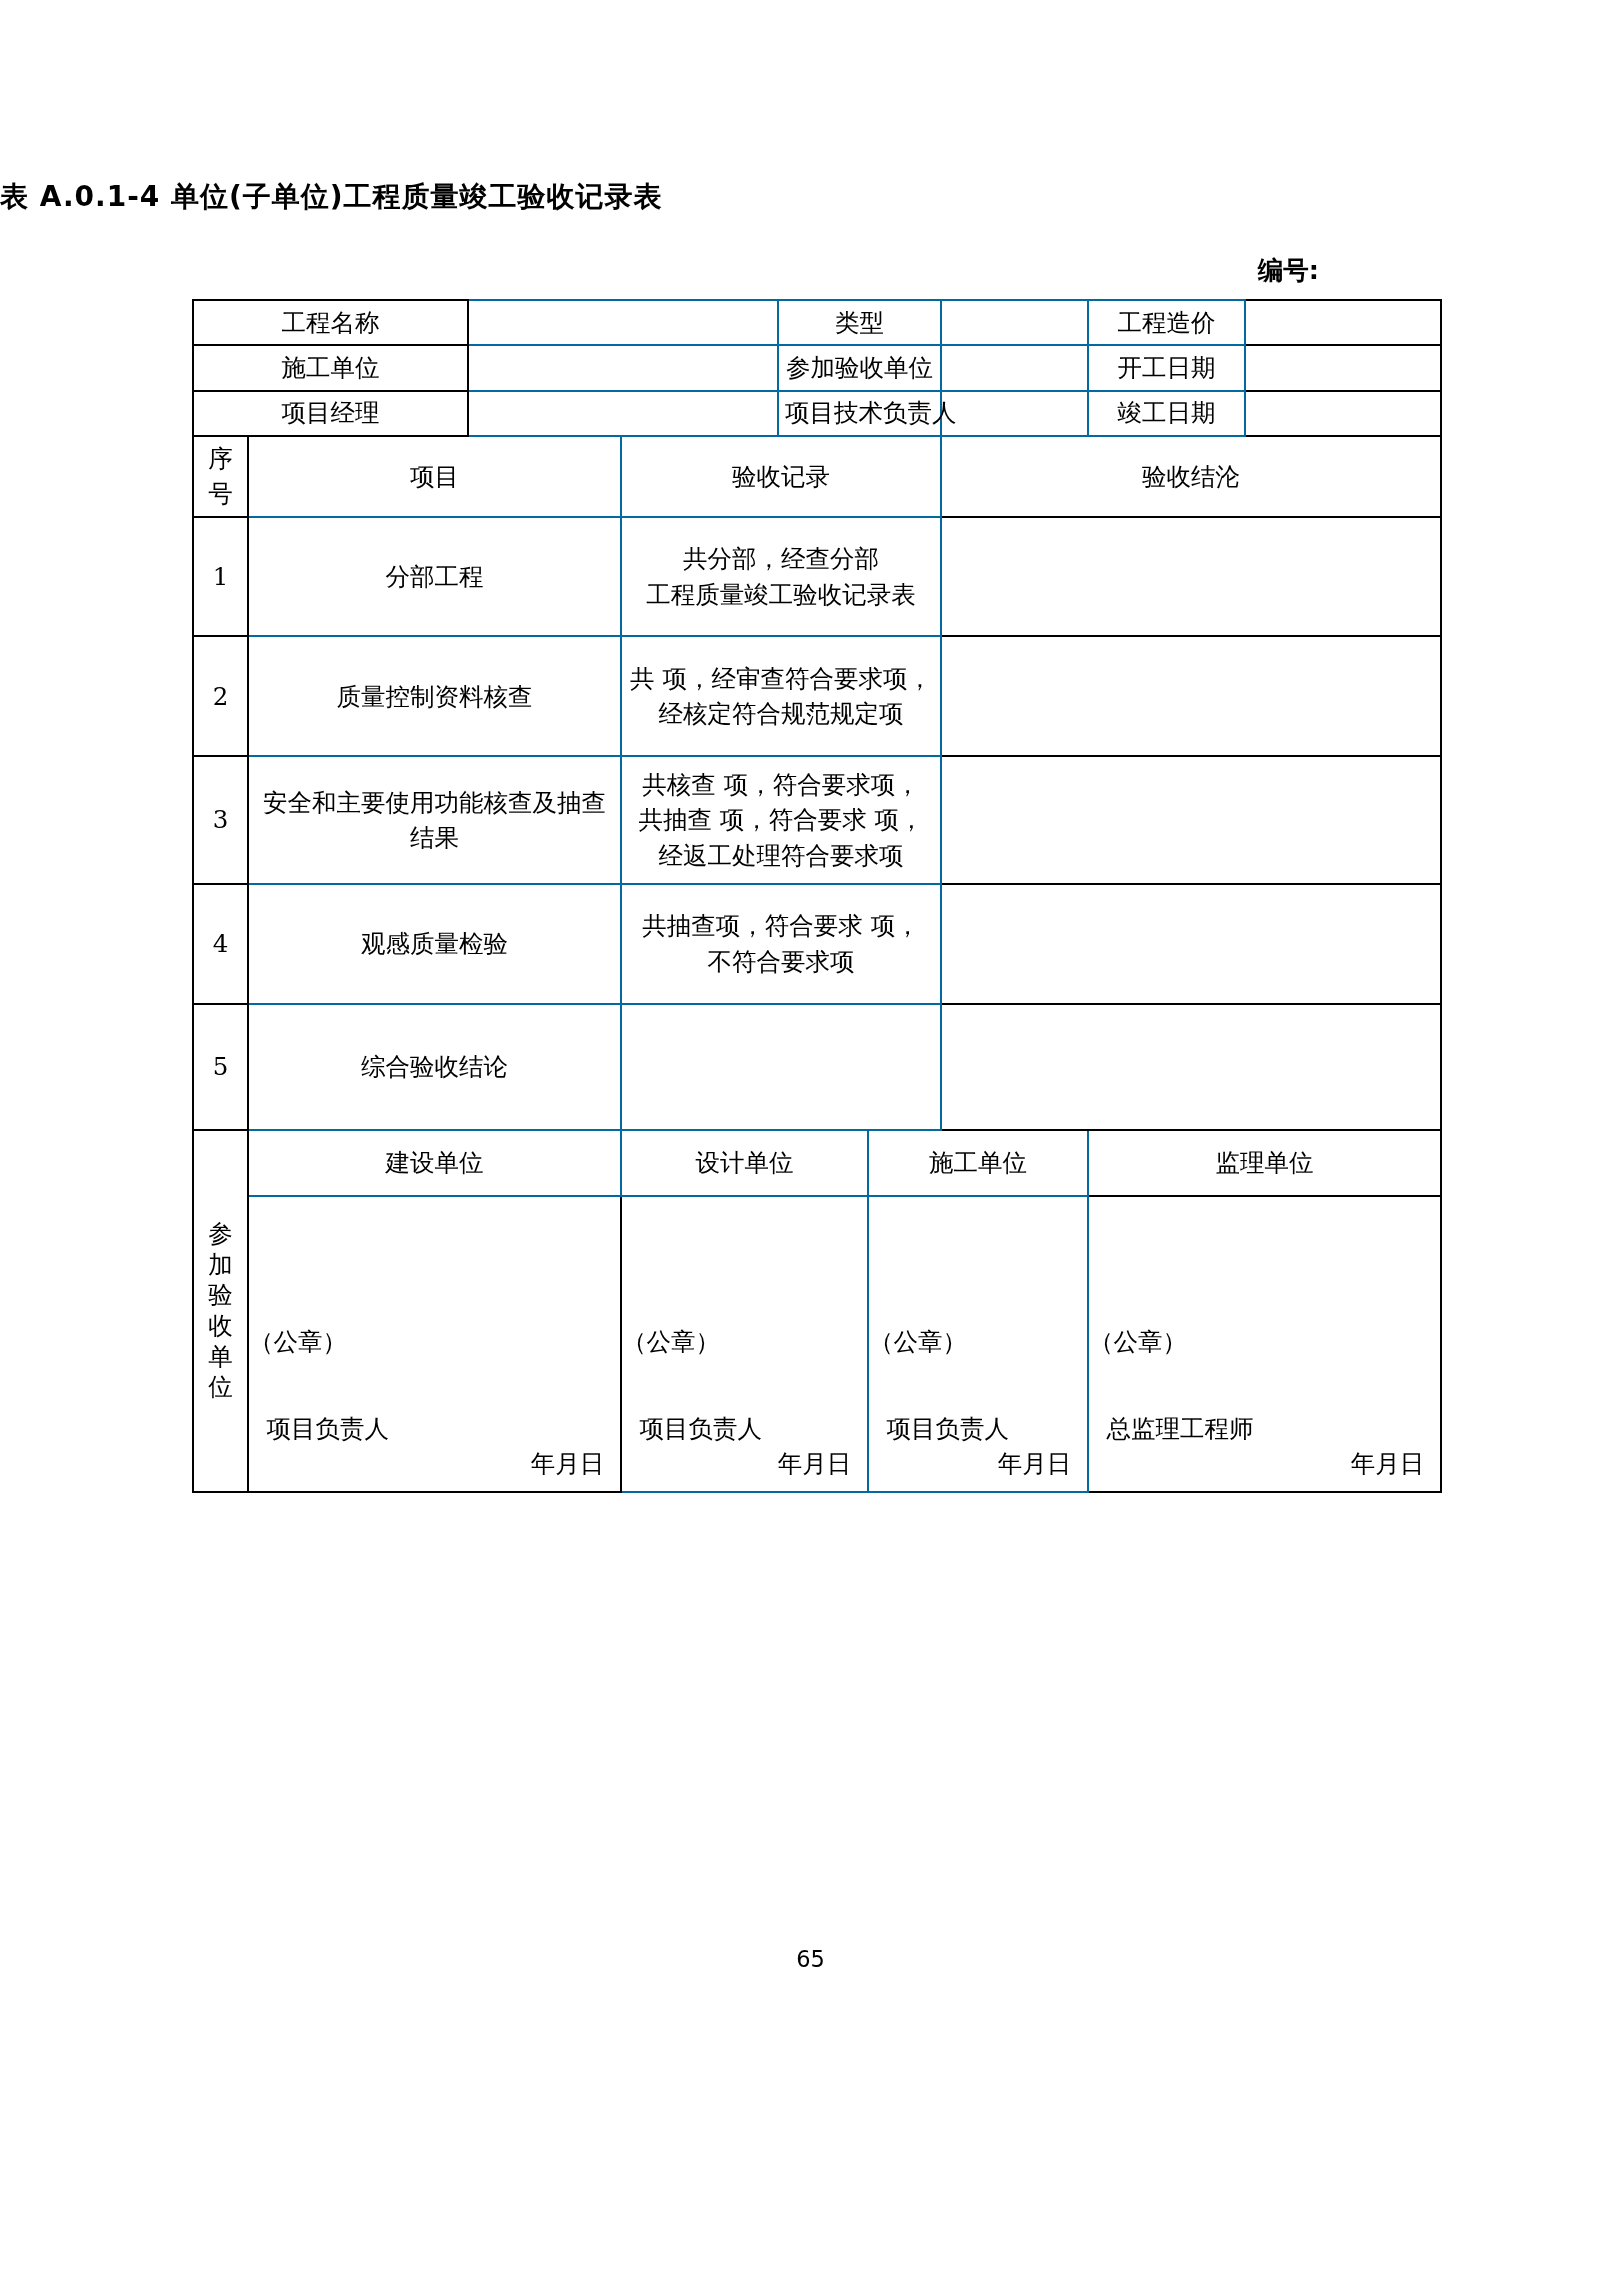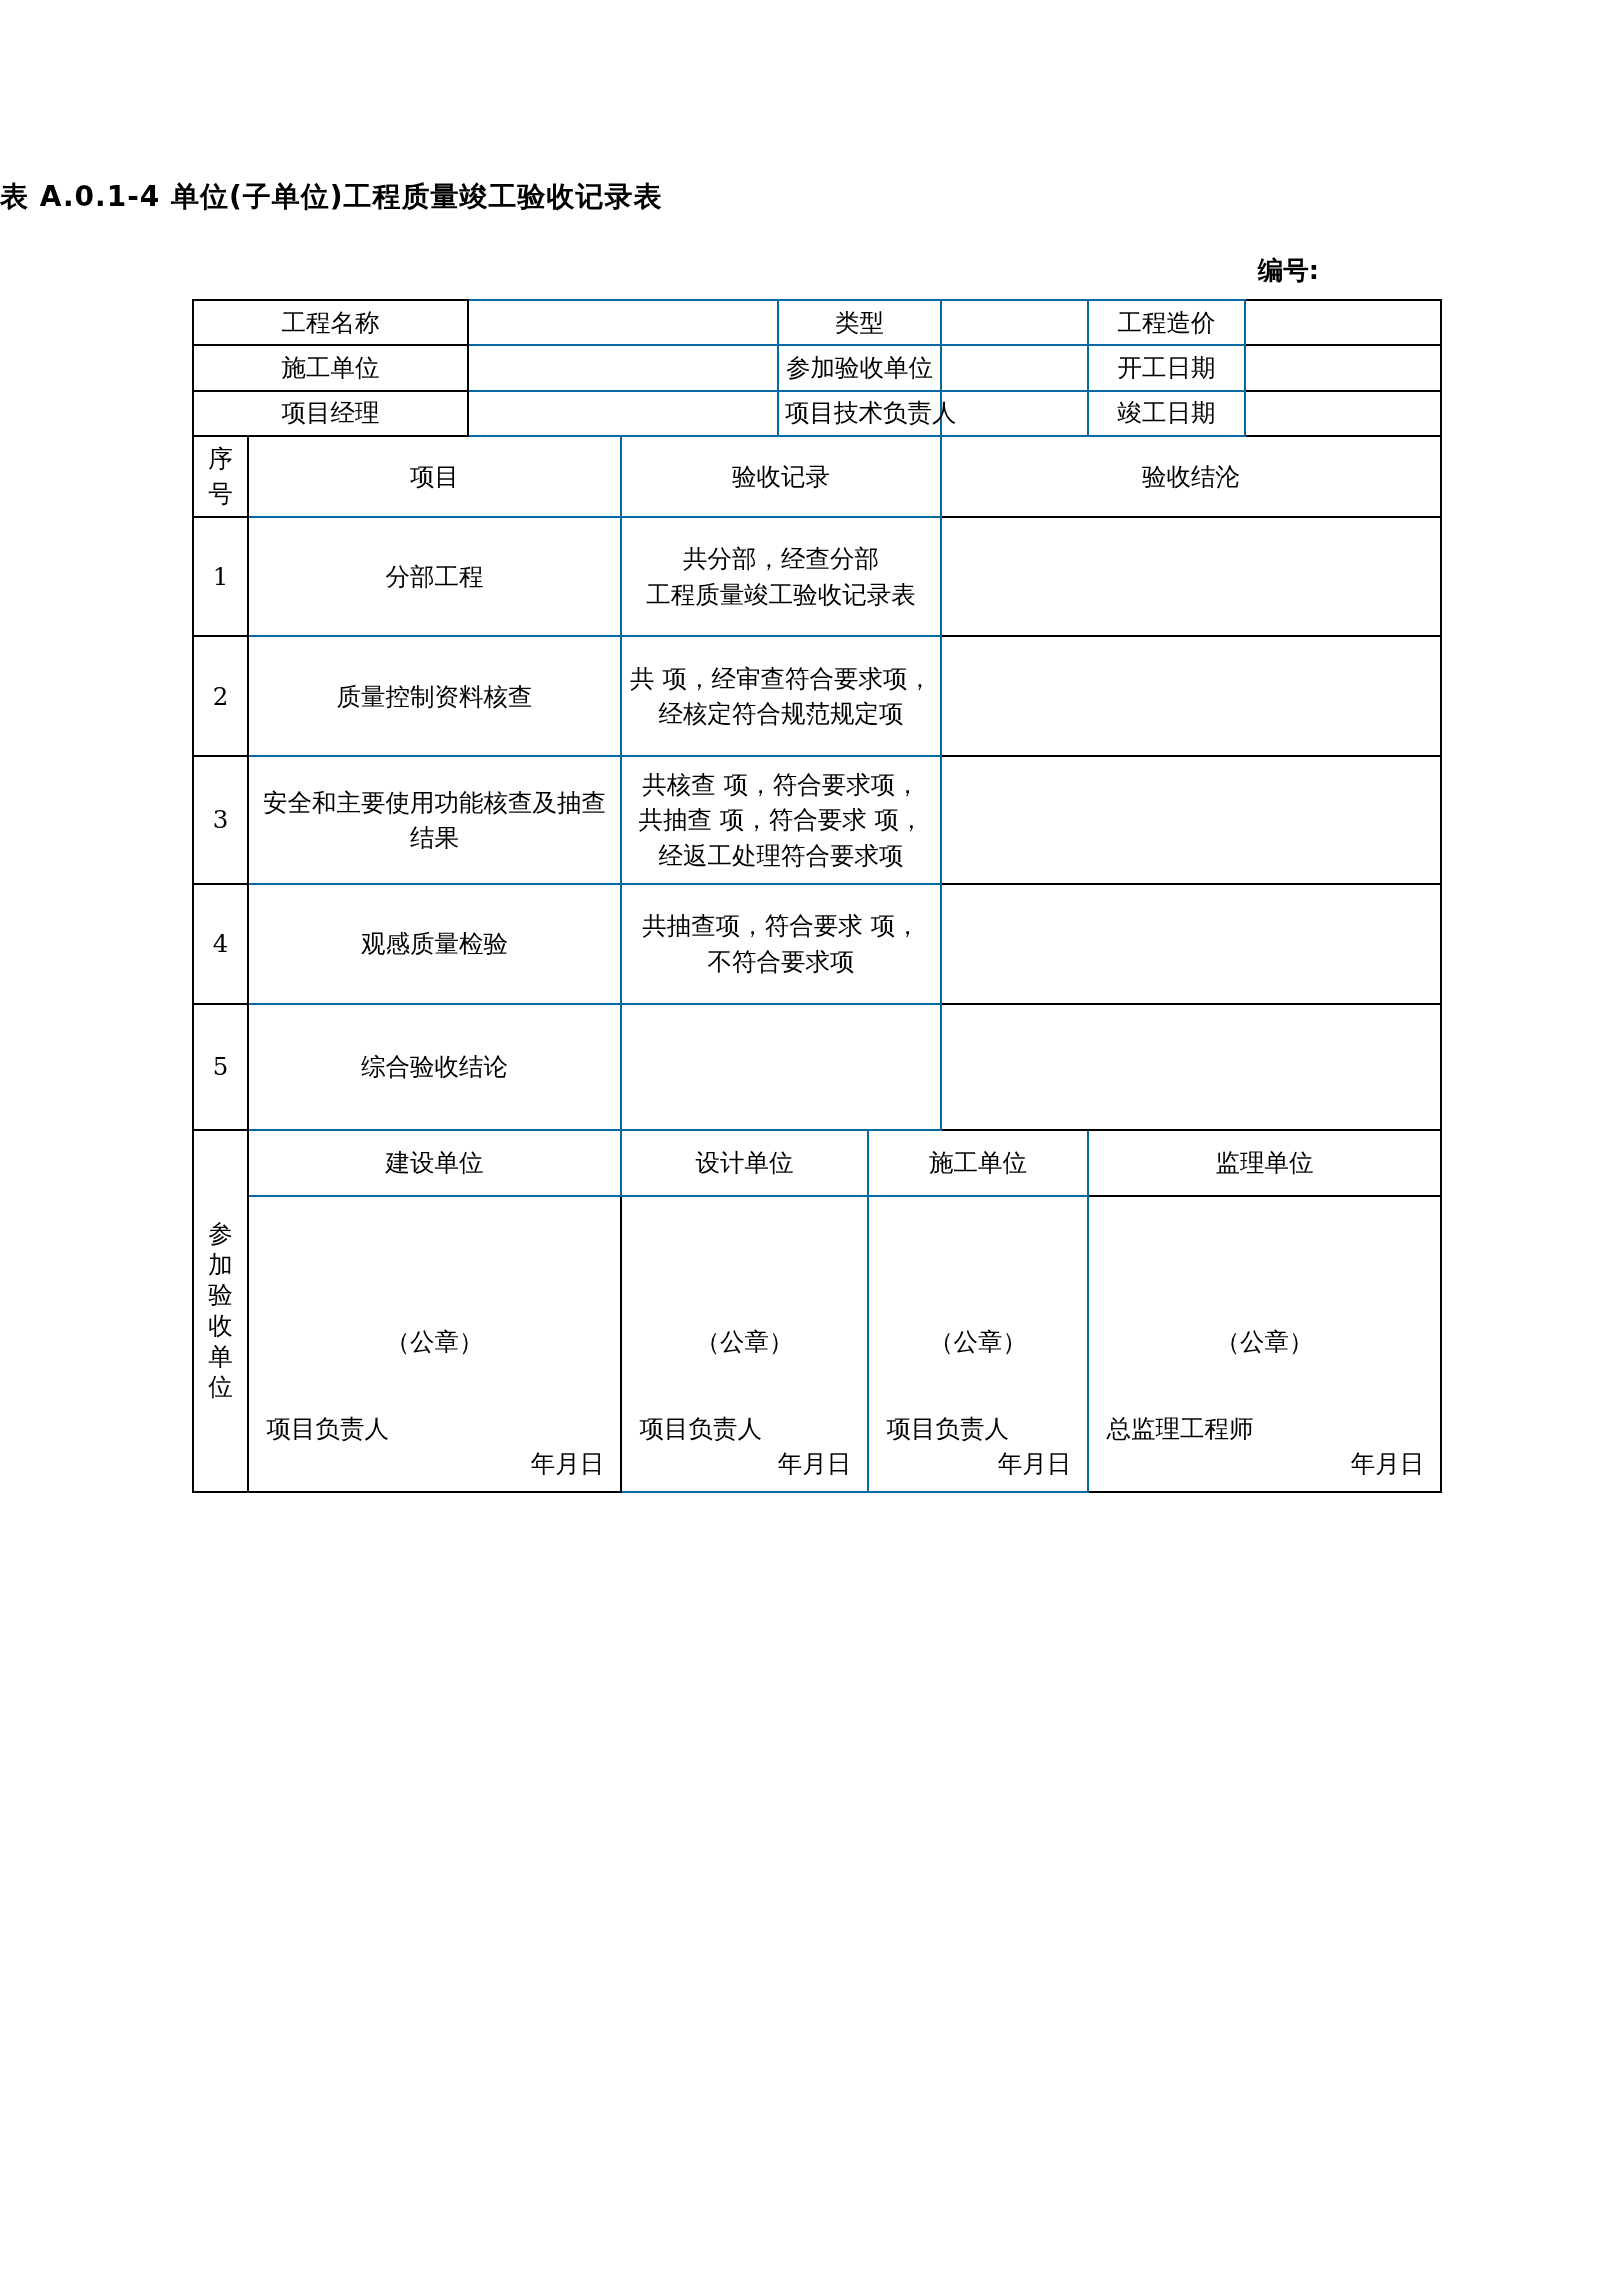--- a/index.html
+++ b/index.html
@@ -78,21 +78,21 @@
     position: relative;
     vertical-align: top !important;
     text-align: left !important;
     padding: 0 !important;
   }
   .sign-seal {
     position: absolute;
     top: 127px;
     left: 0;
     width: 100%;
-    text-align: center;
+    text-align: left;
     font-size: 24.5px;
   }
   .sign-person {
     position: absolute;
     bottom: 45px;
     left: 17.6px;
     font-size: 24.5px;
   }
   .sign-date {
     position: absolute;
@@ -245,14 +245,15 @@
         </td>
         <td colspan="2" class="sign-block outer-border">
           <div class="sign-seal">（公章）</div>
           <div class="sign-person">总监理工程师</div>
           <div class="sign-date">年月日</div>
         </td>
       </tr>
     </tbody>
   </table>
 
+  <div class="page-number">65</div>
 </div>
 
 
 </body></html>

